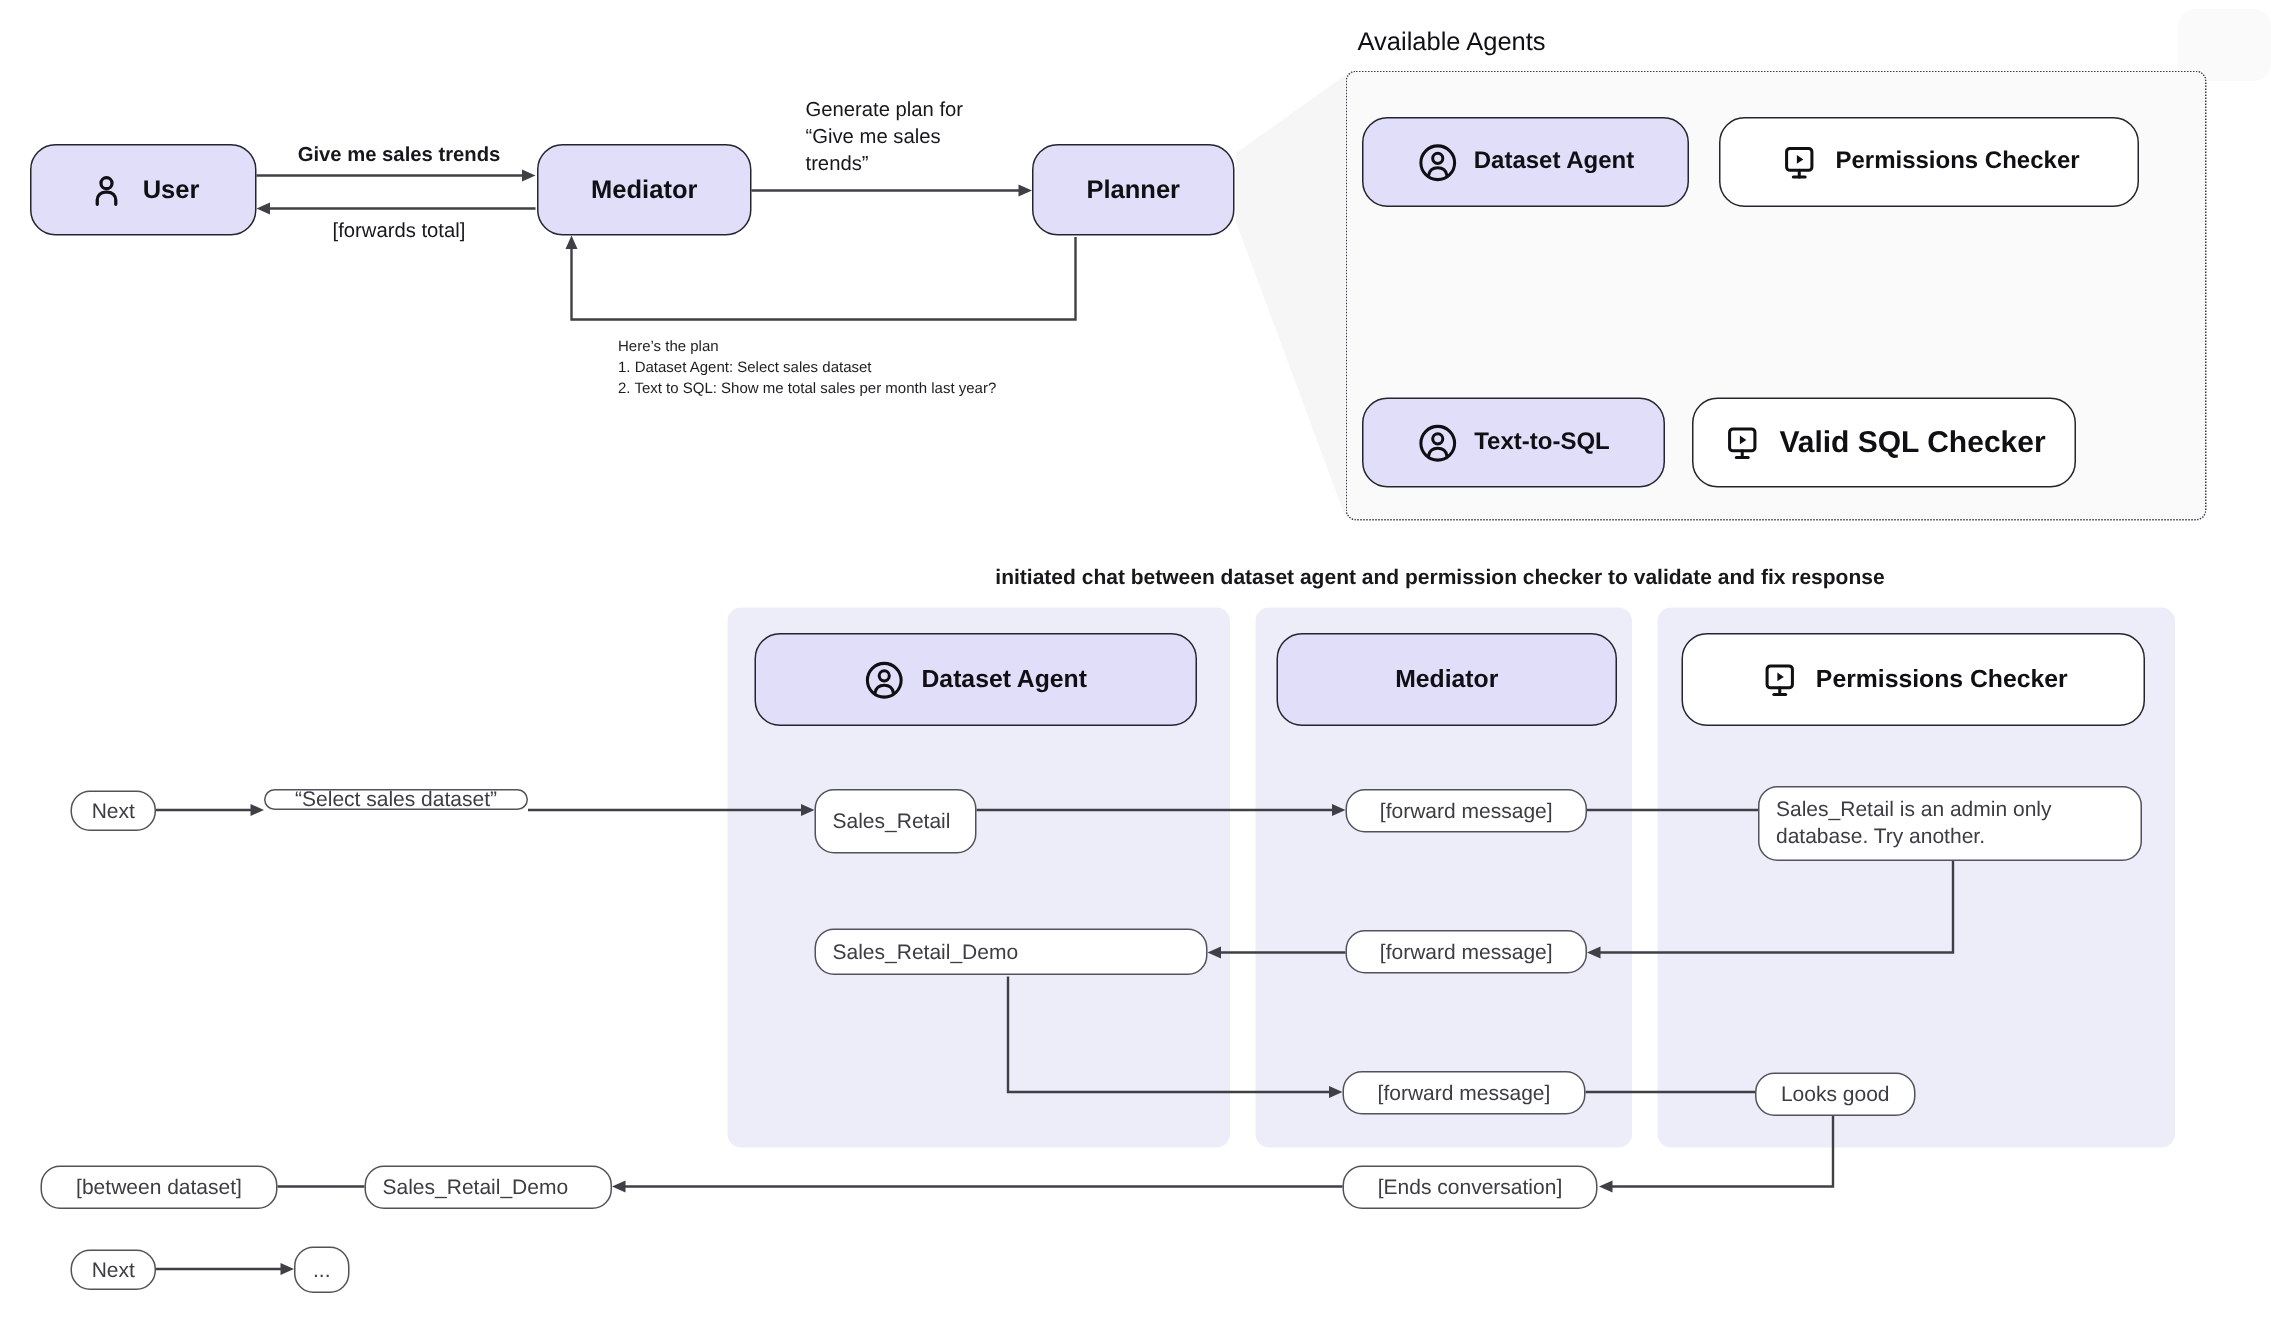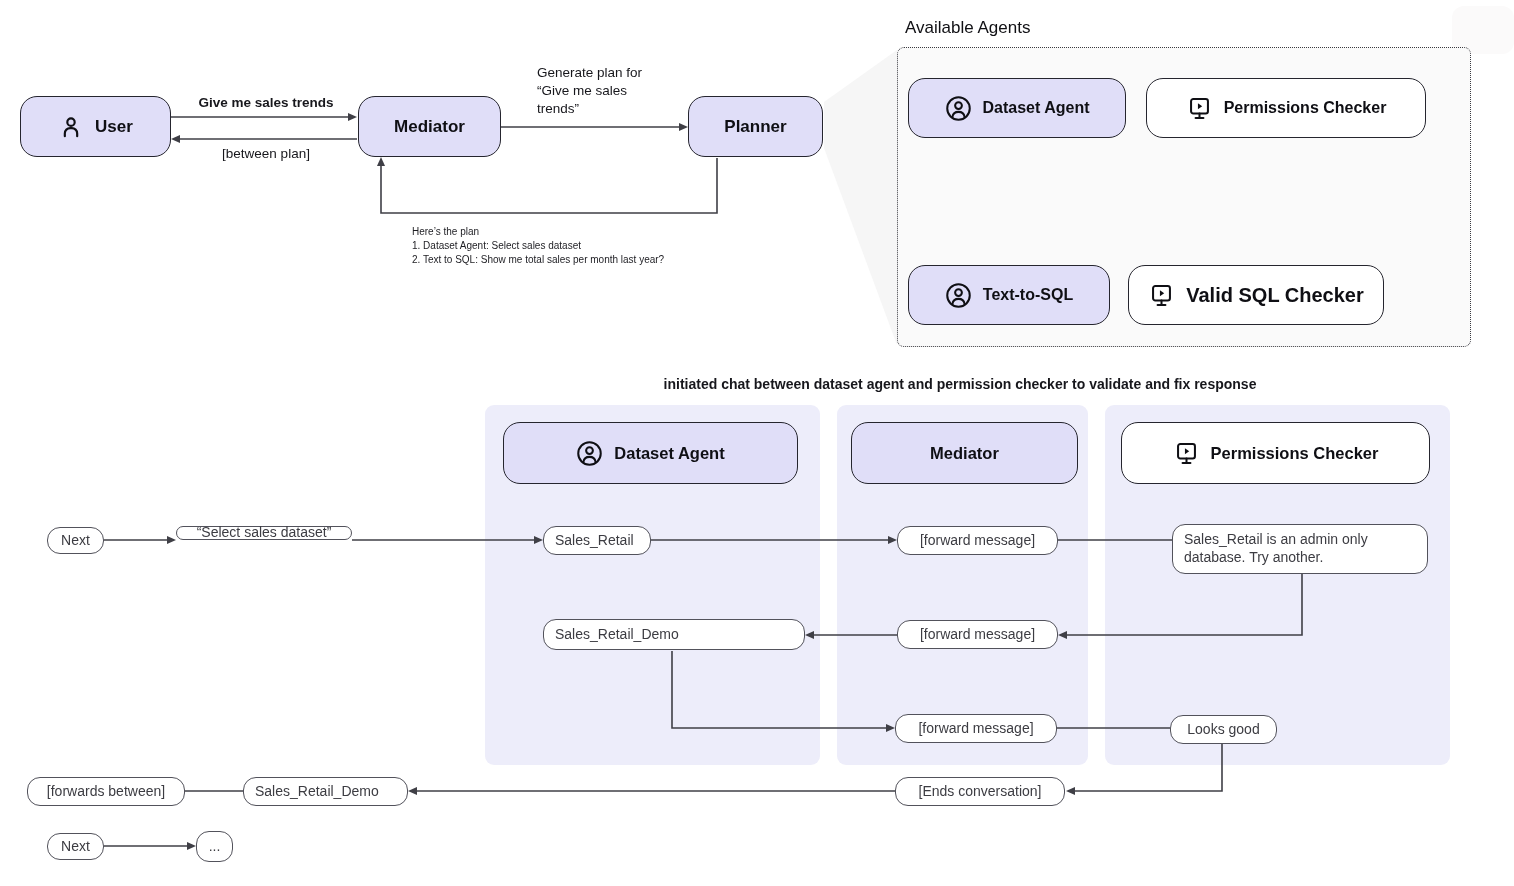--- a/index.html
+++ b/index.html
@@ -114,21 +114,21 @@
 
   <div class="node" style="left:358px; top:96px; width:143px; height:61px;">
     <span>Mediator</span>
   </div>
 
   <div class="node" style="left:688px; top:96px; width:135px; height:61px;">
     <span>Planner</span>
   </div>
 
   <div class="edge-label" style="left:186px; top:95px; width:160px; text-align:center; font-weight:600;">Give me sales trends</div>
-  <div class="edge-label" style="left:205px; top:146px; width:122px; text-align:center;">[between plan]</div>
+  <div class="edge-label" style="left:205px; top:146px; width:122px; text-align:center;">[forwards total]</div>
   <div class="edge-label" style="left:537px; top:64px; line-height:18px;">
     <div>Generate plan for</div>
     <div>“Give me sales</div>
     <div>trends”</div>
   </div>
 
   <div class="note" style="left:379px; top:225px;">
     <div>Here’s the plan</div>
     <div>1. Dataset Agent: Select sales dataset</div>
     <div>2. Text to SQL: Show me total sales per month last year?</div>
@@ -205,30 +205,30 @@
         <path d="M10.6 7.4 l3.8 2.6 -3.8 2.6 z" fill="currentColor" stroke="none"></path>
         <line x1="12" y1="16.5" x2="12" y2="20.5"></line>
         <line x1="8.5" y1="20.5" x2="15.5" y2="20.5"></line>
       </svg>
     </span>
     <span>Permissions Checker</span>
   </div>
 
   <div class="msg" style="left:47px; top:527px; width:57px; height:27px;">Next</div>
   <div class="msg" style="left:176px; top:526px; width:176px; height:14px;">“Select sales dataset”</div>
-  <div class="msg msg--left" style="left:543px; top:526px; width:108px; height:29px;">Sales_Retail</div>
+  <div class="msg msg--left" style="left:543px; top:526px; width:108px; height:43px;">Sales_Retail</div>
   <div class="msg" style="left:897px; top:526px; width:161px; height:29px;">[forward message]</div>
   <div class="msg msg--left" style="left:1172px; top:524px; width:256px; height:50px; align-items:flex-start; padding-top:6px;">Sales_Retail is an admin only database. Try another.</div>
 
   <div class="msg msg--left" style="left:543px; top:619px; width:262px; height:31px;">Sales_Retail_Demo</div>
   <div class="msg" style="left:897px; top:620px; width:161px; height:29px;">[forward message]</div>
 
   <div class="msg" style="left:895px; top:714px; width:162px; height:29px;">[forward message]</div>
   <div class="msg" style="left:1170px; top:715px; width:107px; height:29px;">Looks good</div>
 
-  <div class="msg" style="left:27px; top:777px; width:158px; height:29px;">[forwards between]</div>
+  <div class="msg" style="left:27px; top:777px; width:158px; height:29px;">[between dataset]</div>
   <div class="msg msg--left" style="left:243px; top:777px; width:165px; height:29px;">Sales_Retail_Demo</div>
   <div class="msg" style="left:895px; top:777px; width:170px; height:29px;">[Ends conversation]</div>
 
   <div class="msg" style="left:47px; top:833px; width:57px; height:27px;">Next</div>
   <div class="msg" style="left:196px; top:831px; width:37px; height:31px;">...</div>
 
 </div>
 
 </body></html>

